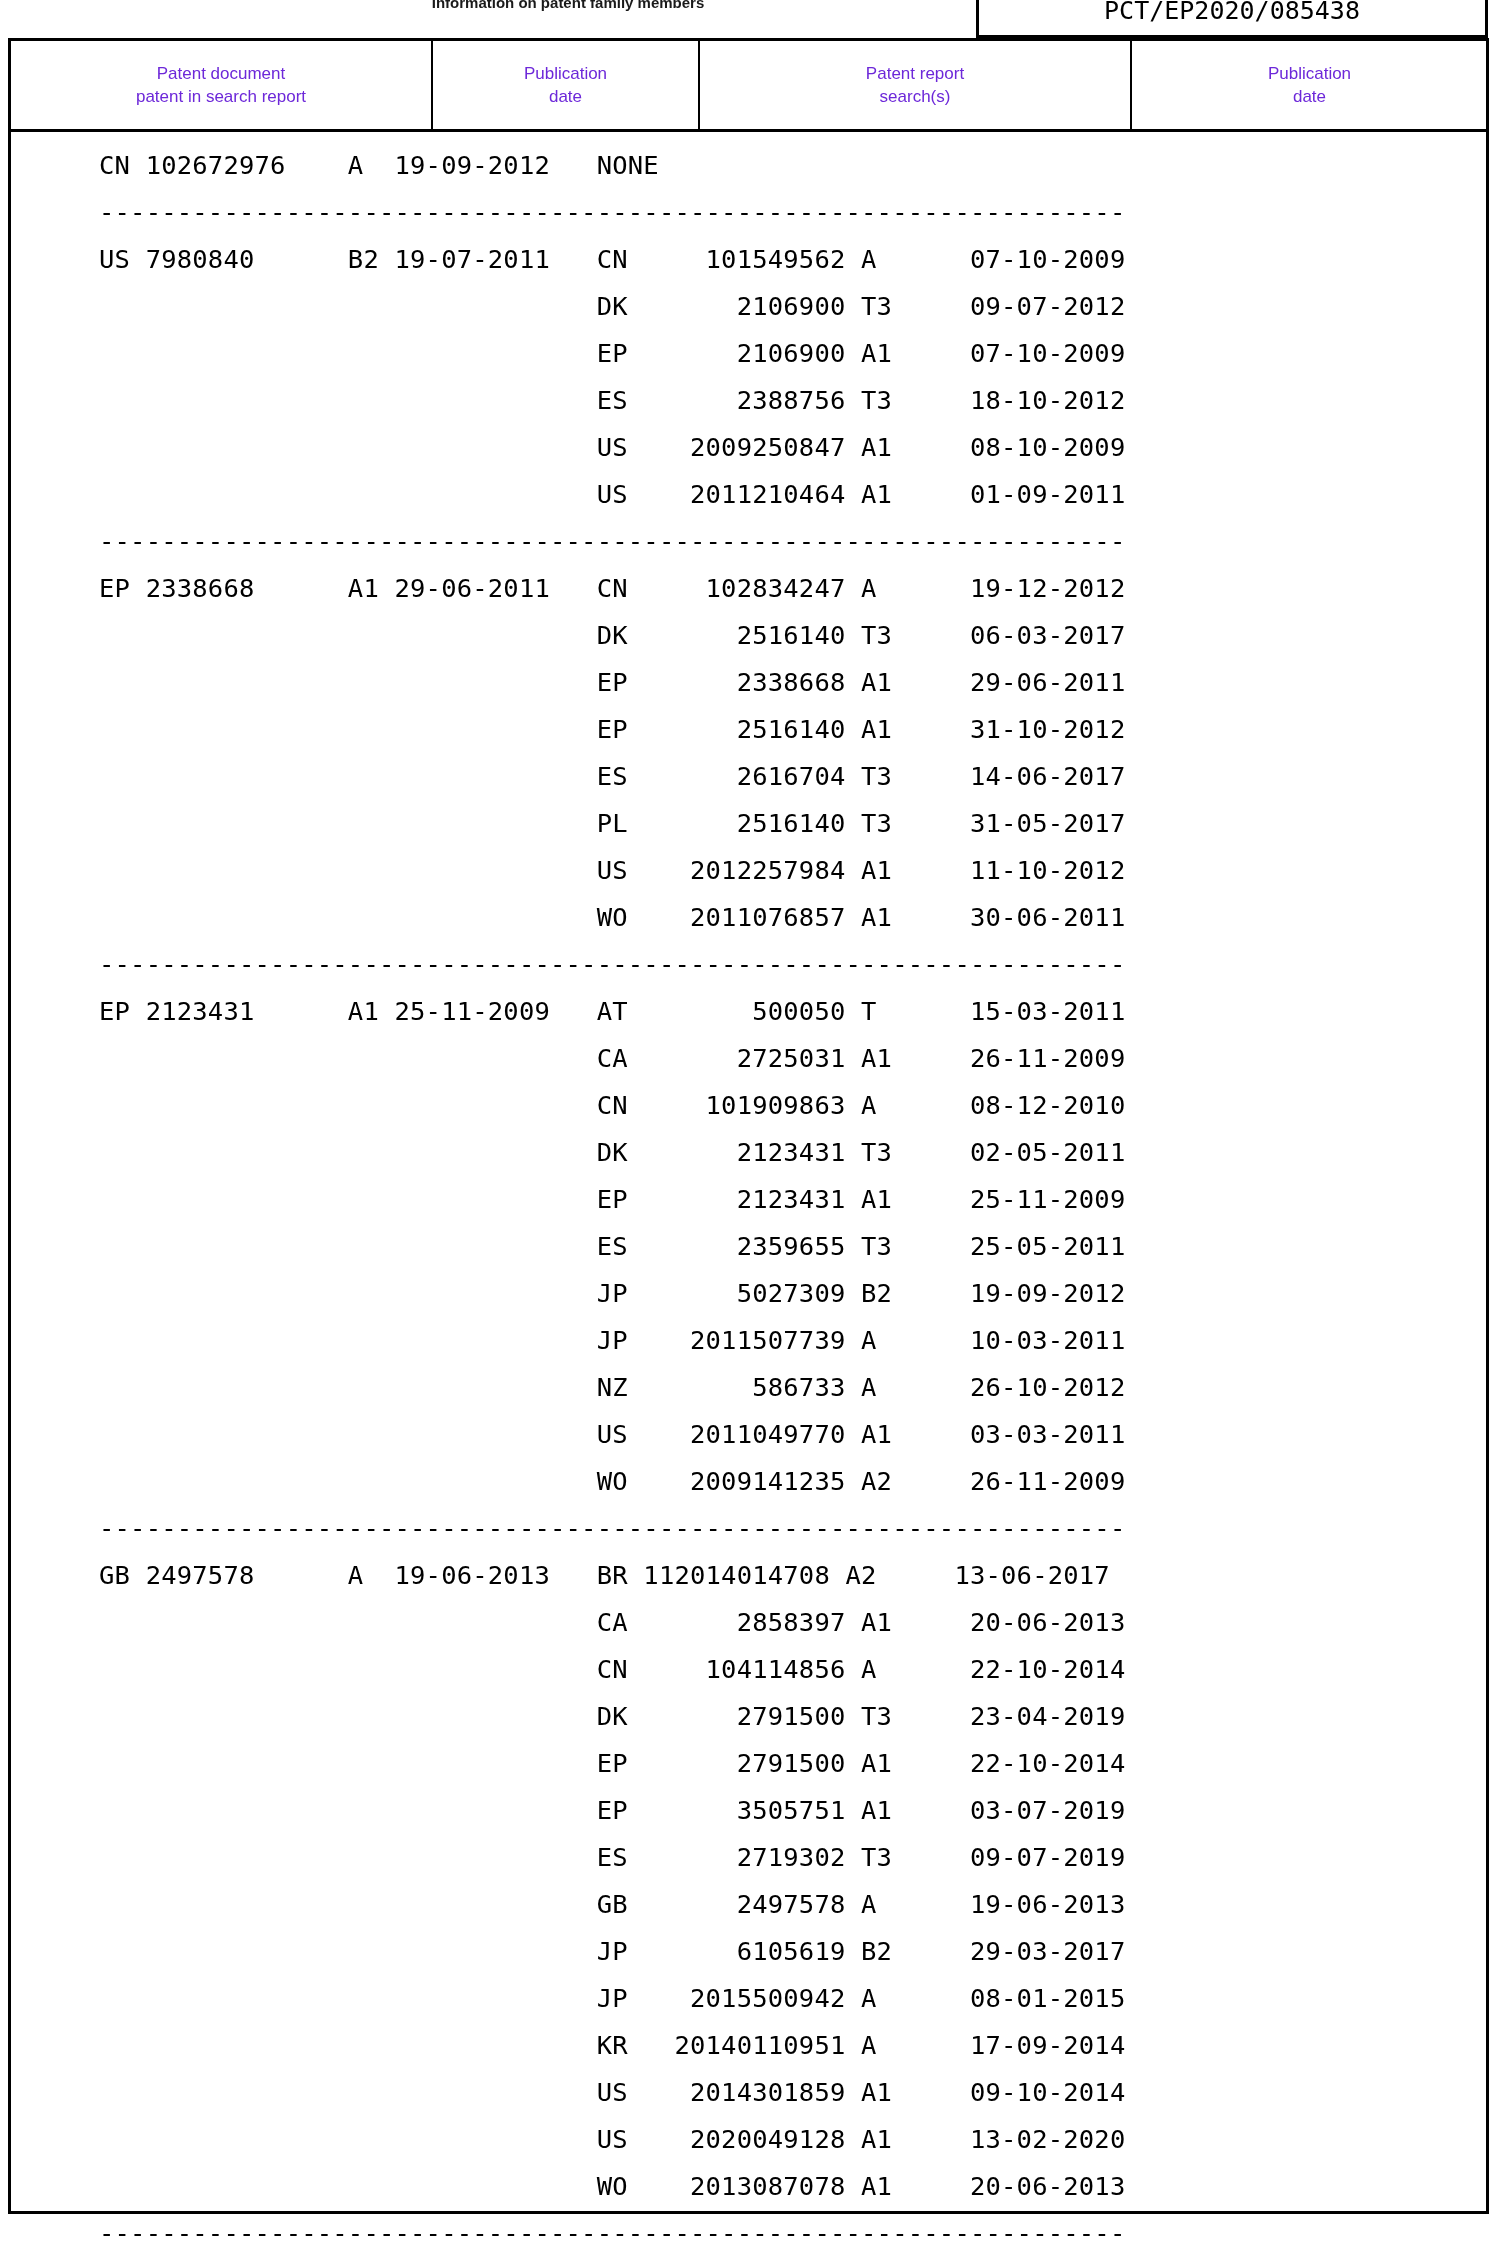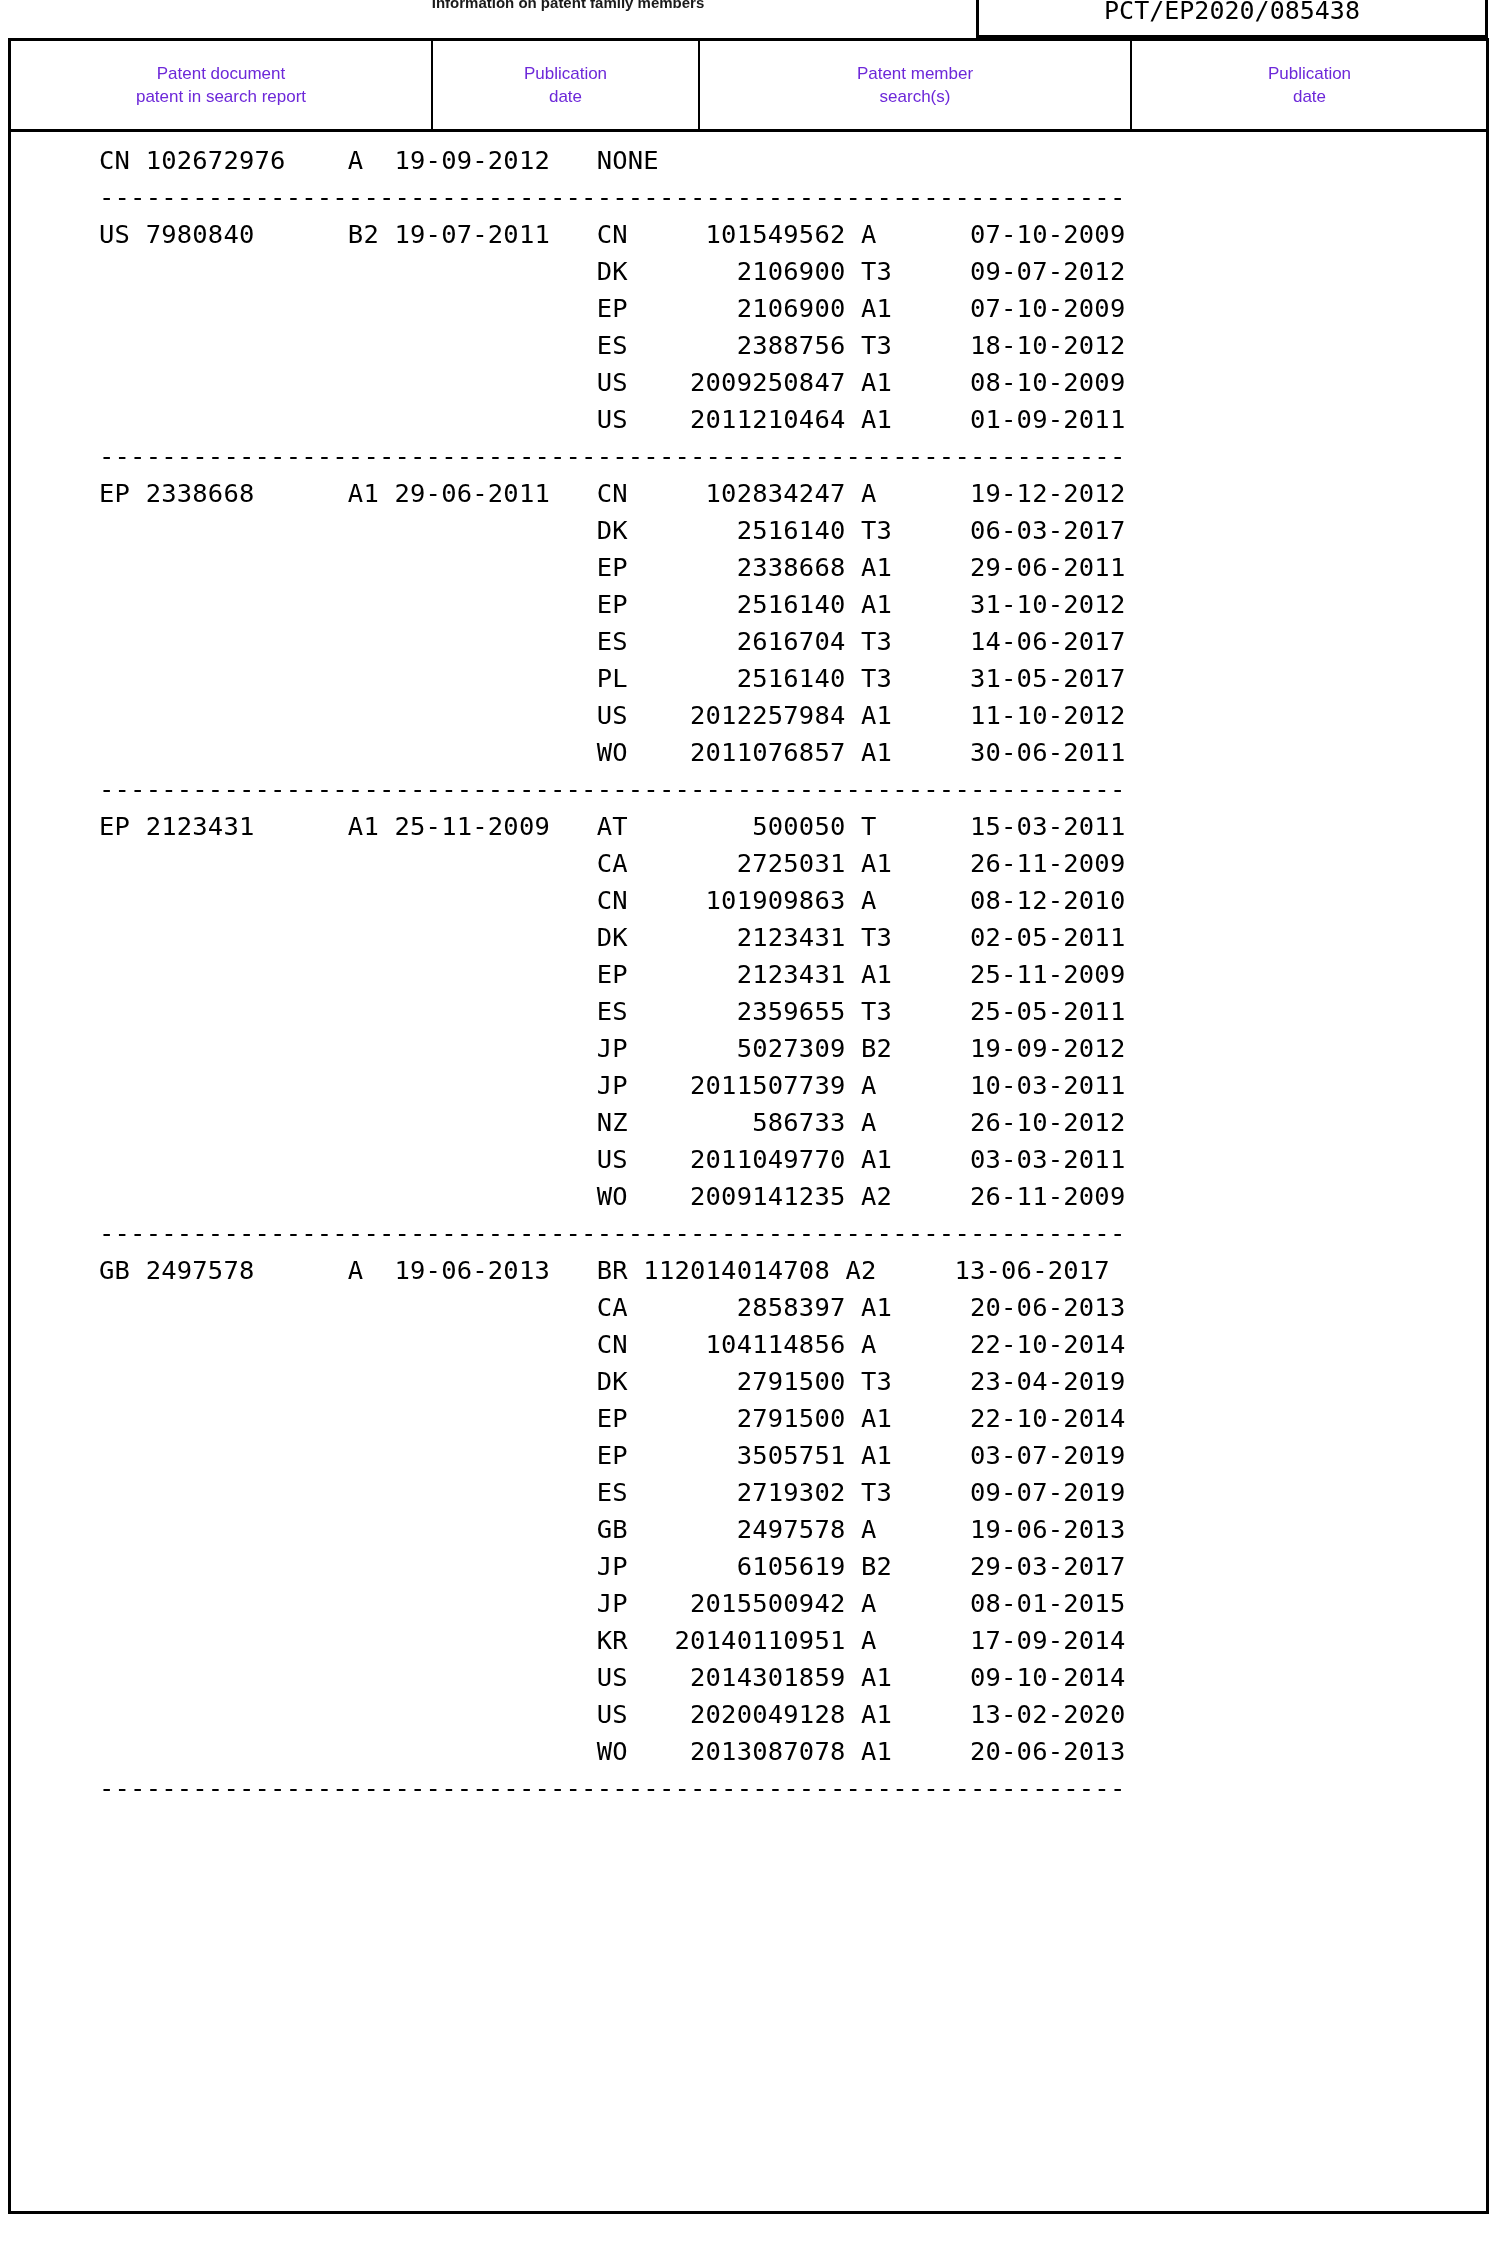--- a/index.html
+++ b/index.html
@@ -129,21 +129,21 @@
     white-space: pre;
   }
   .body-pre {
     position: absolute;
     left: 88px;
     top: 10px;
     margin: 0;
     padding: 0;
     font-family: "DejaVu Sans Mono", monospace;
     font-size: 25.5px;
-    line-height: 37px;
+    line-height: 47px;
     white-space: pre;
     letter-spacing: 0.2px;
   }
 </style>
 </head>
 <body>
 
 <div class="page">
 
   <div class="header-band">
@@ -168,21 +168,21 @@
       <div class="cell c2">
         <span>
           <span>Publication</span><br>
           <span>date</span>
         </span>
       </div>
       <div class="divider d2"></div>
 
       <div class="cell c3">
         <span>
-          <span>Patent member</span><br>
+          <span>Patent report</span><br>
           <span>search(s)</span>
         </span>
       </div>
       <div class="divider d3"></div>
 
       <div class="cell c4">
         <span>
           <span>Publication</span><br>
           <span>date</span>
         </span>

